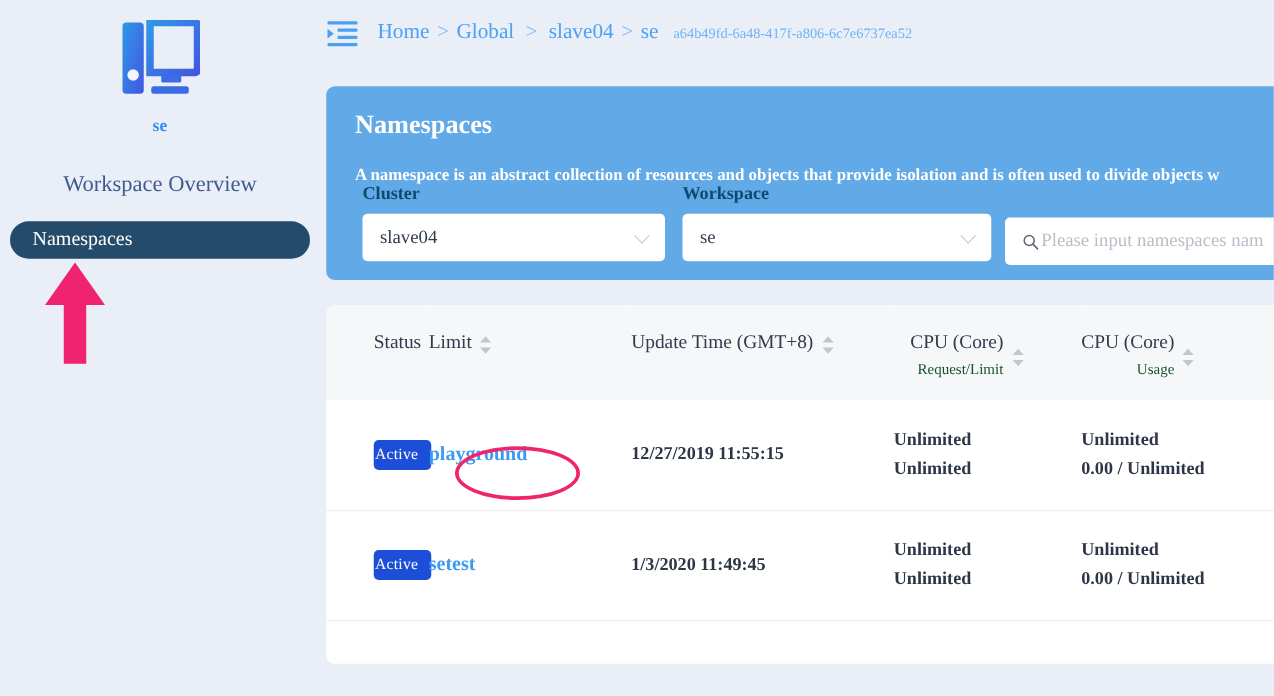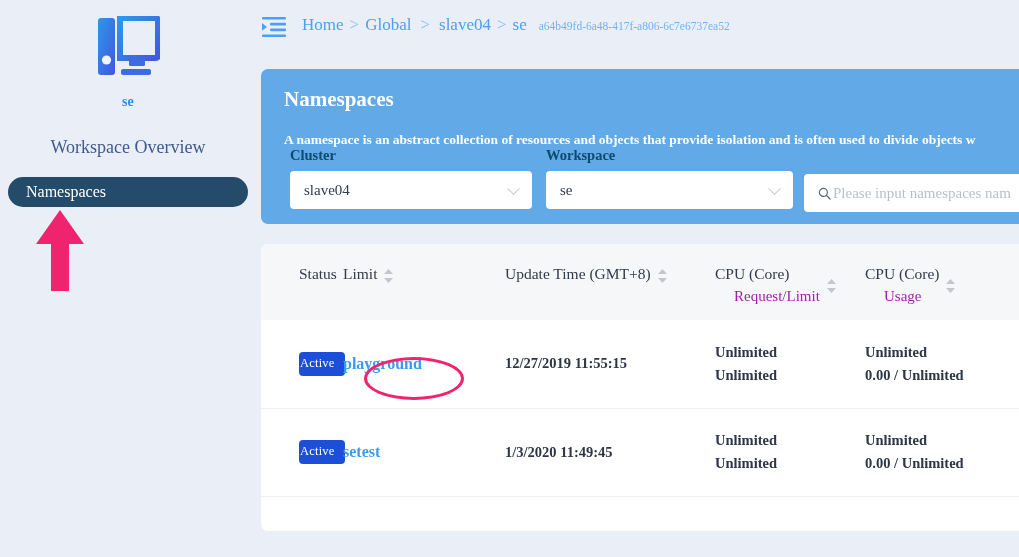--- a/index.html
+++ b/index.html
@@ -126,22 +126,22 @@
     border-radius: 7px 0 0 7px;
     overflow: hidden;
   }
   table.ns { width: 772px; border-collapse: collapse; table-layout: fixed; }
   table.ns thead tr { background: #f6f7f9; height: 76px; }
   table.ns th {
     text-align: left; font-weight: normal;
     font-size: 15.5px; color: #303b4d;
     vertical-align: top; padding-top: 21px;
   }
-  .th-inner { display: flex; align-items: flex-start; }
-  .th-sub { color: #a21caf; font-size: 15px; display: block; margin-top: 5px; margin-left: 19px; }
+  .th-inner { display: flex; align-items: flex-start; text-align: right; }
+  .th-sub { color: #14532d; font-size: 12px; display: block; margin-top: 5px; margin-left: 19px; }
   .sorter { margin-left: 7px; margin-top: 4px; flex: none; }
   .sorter.low { margin-top: 14px; }
   table.ns tbody tr { height: 88px; border-bottom: 1px solid #eef0f3; }
   table.ns td {
     font-size: 14.5px; color: #2d3646;
     vertical-align: middle;
     font-weight: bold;
   }
   .badge {
     display: inline-block;

